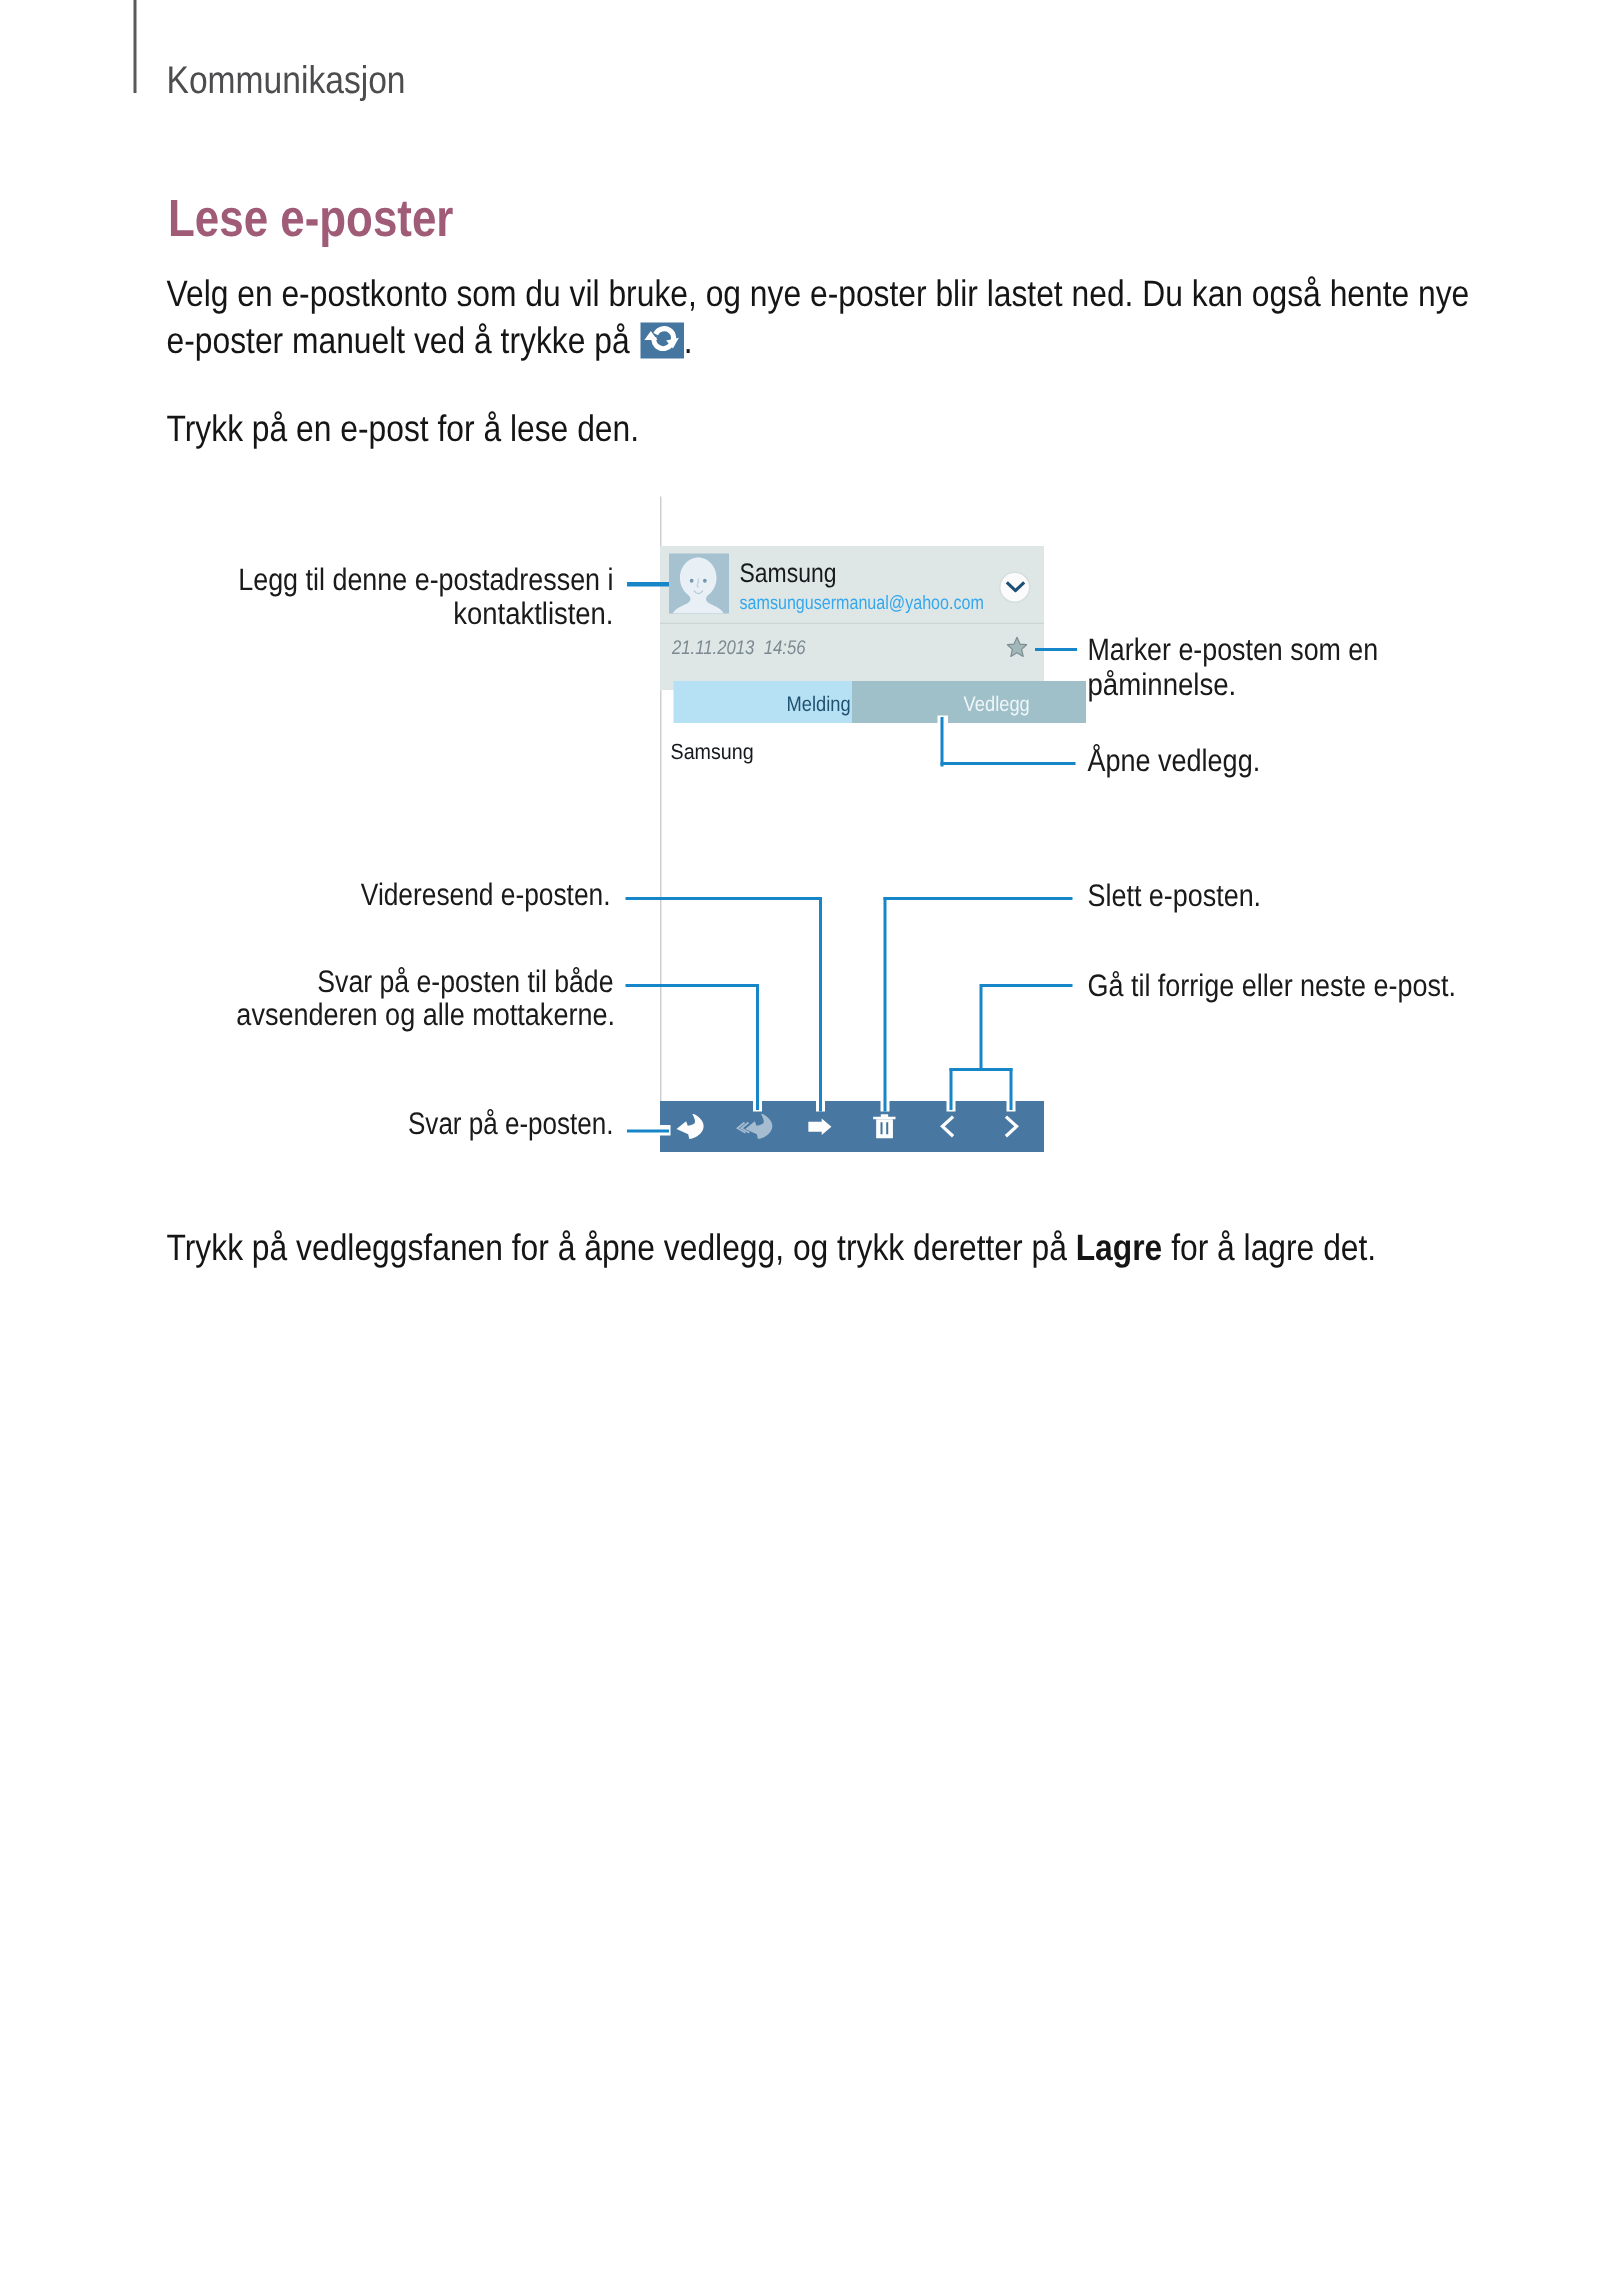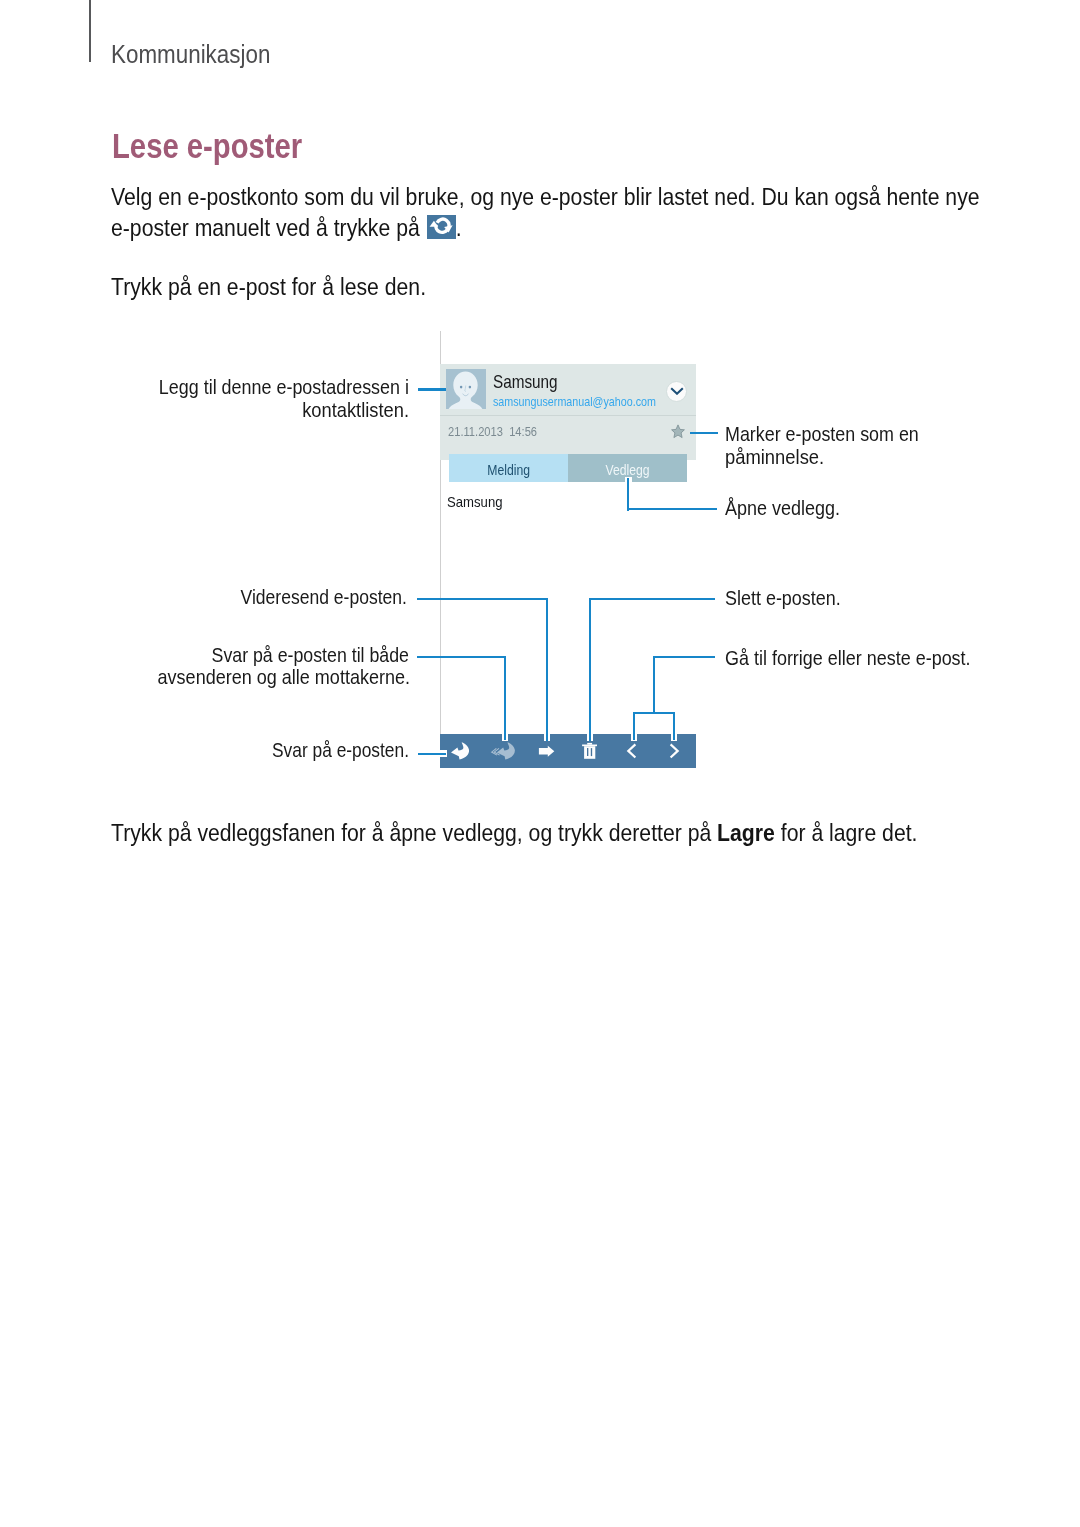--- a/index.html
+++ b/index.html
@@ -63,27 +63,27 @@
   #sender-name{left:53px;top:8.5px;font-size:17.9px;line-height:18px;color:#18191b;
       white-space:nowrap;transform:scaleX(.855);transform-origin:0 0;}
   #sender-email{left:53px;top:31px;font-size:12.9px;line-height:13px;color:#35a7ec;
       white-space:nowrap;transform:scaleX(.832);transform-origin:0 0;}
   #expand-btn{left:226px;top:17px;width:21px;height:21px;border-radius:50%;
       background:#fbfbfb;border:.9px solid #d3dedd;box-sizing:border-box;}
   #expand-btn svg{position:absolute;left:3.4px;top:4.5px;}
 
   
   #date-row{left:0;top:84px;width:256px;height:45px;background:#dfe7e6;
-      border-top:1px solid #ccd6d5;box-sizing:border-box;}
+      border-top:1px solid #ccd6d5;box-sizing:border-box;font-style:italic;}
   #date-text{left:8.3px;top:8.8px;font-size:13.2px;line-height:14px;color:#7b8a91;
       white-space:nowrap;transform:scaleX(.845);transform-origin:0 0;}
   #star-icon{left:231px;top:93px;width:14px;height:14px;}
 
   
-  .phone-tab{top:122.5px;height:28.5px;line-height:31px;text-align:center;white-space:nowrap;}
+  .phone-tab{top:122.5px;height:28.5px;line-height:31px;text-align:center;white-space:nowrap;padding-left:37px;}
   .phone-tab span{display:inline-block;font-size:14.1px;transform:scaleX(.866);}
   #tab-melding{left:9px;width:119px;background:#b6e0f3;color:#1f5170;}
   #tab-vedlegg{left:128px;width:119px;background:#9fbfc9;color:#eff6f8;}
 
   
   #mail-body-text{left:6.7px;top:164px;font-size:14.6px;line-height:15px;color:#15181c;
       white-space:nowrap;transform:scaleX(.90);transform-origin:0 0;}
 
   
   #phone-toolbar{left:0;top:403px;width:256px;height:34px;background:#4878a2;}

